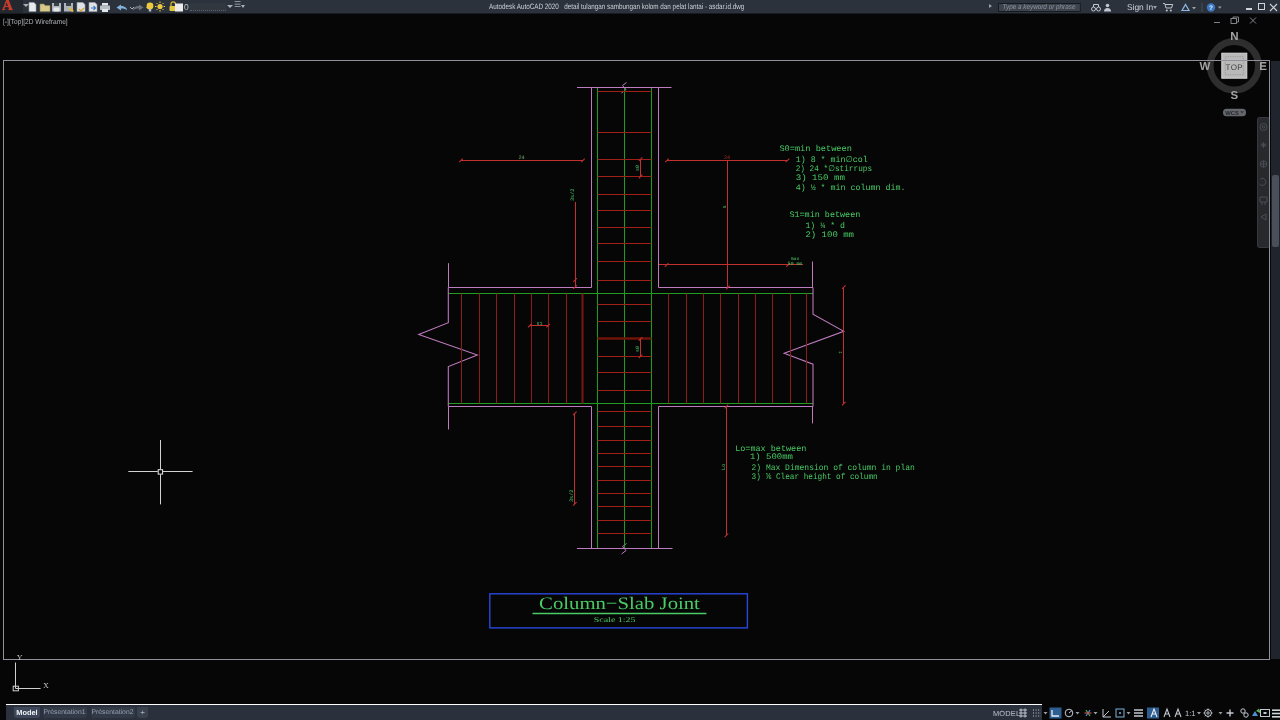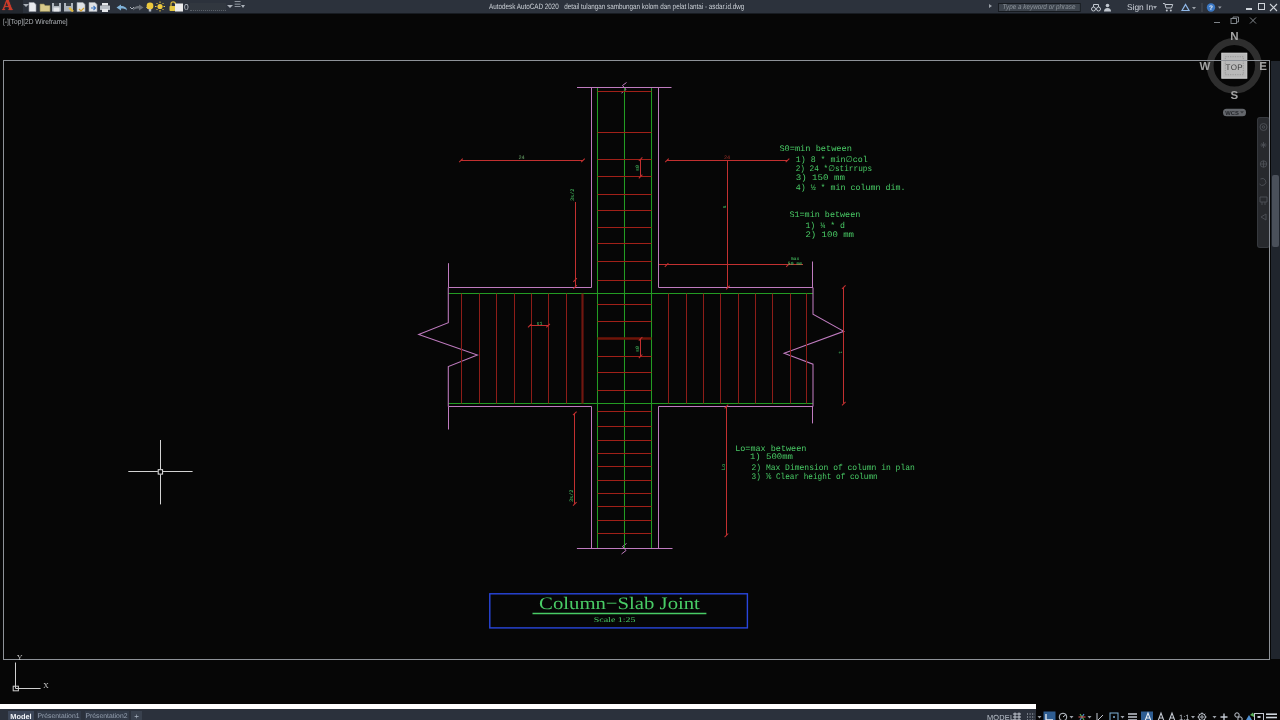--- a/index.html
+++ b/index.html
@@ -8,21 +8,21 @@
 #qat{left:0;top:0;width:1280px;height:13.5px;background:#2c323c;
  border-bottom:1px solid #171b21;}
 .ic{position:absolute;top:1.5px;height:10px;color:#c7ccd3;font-size:9px;line-height:10px;}
 #titletxt{left:489px;top:1.5px;color:#ccd1d7;font-size:7.8px;white-space:nowrap;transform:scaleX(0.81);transform-origin:0 0;}
 #vpctl{left:3px;top:17px;color:#b3b7bc;font-size:7.2px;transform:scaleX(0.92);transform-origin:0 0;}
 #canvasborder{left:3px;top:60px;width:1267px;height:600px;border:1px solid #8e9298;}
 #navbar{left:1256.5px;top:117px;width:13px;height:131px;background:rgba(110,116,126,0.32);
  border-radius:3px;border:1px solid rgba(150,155,165,0.15);}
 #sbtrack{left:1271px;top:61px;width:9px;height:598px;background:#20252d;}
 #sbthumb{left:1272px;top:175px;width:7px;height:72px;background:#4a505a;border-radius:2px;}
-#botbar{left:0;top:704px;width:1036px;height:16px;background:#2b313c;border-top:5px solid #ffffff;}
+#botbar{left:6px;top:704px;width:1036px;height:16px;background:#2b313c;border-top:1px solid #ffffff;}
 .tab{position:absolute;top:1.5px;height:11px;font-size:6.8px;line-height:11px;color:#96a1b1;
  text-align:center;white-space:nowrap;overflow:hidden;border-radius:0 0 3px 3px;}
 .sic{position:absolute;top:2px;height:12px;color:#c3c9d1;font-size:9px;line-height:12px;}
 </style></head>
 <body>
 
 <div class="abs" id="qat">
 
   <div class="abs" style="left:0;top:0;width:23px;height:13px;background:#23272e;"></div>
   <div class="abs" style="left:2px;top:-2px;font-family:'Liberation Serif';font-weight:bold;

